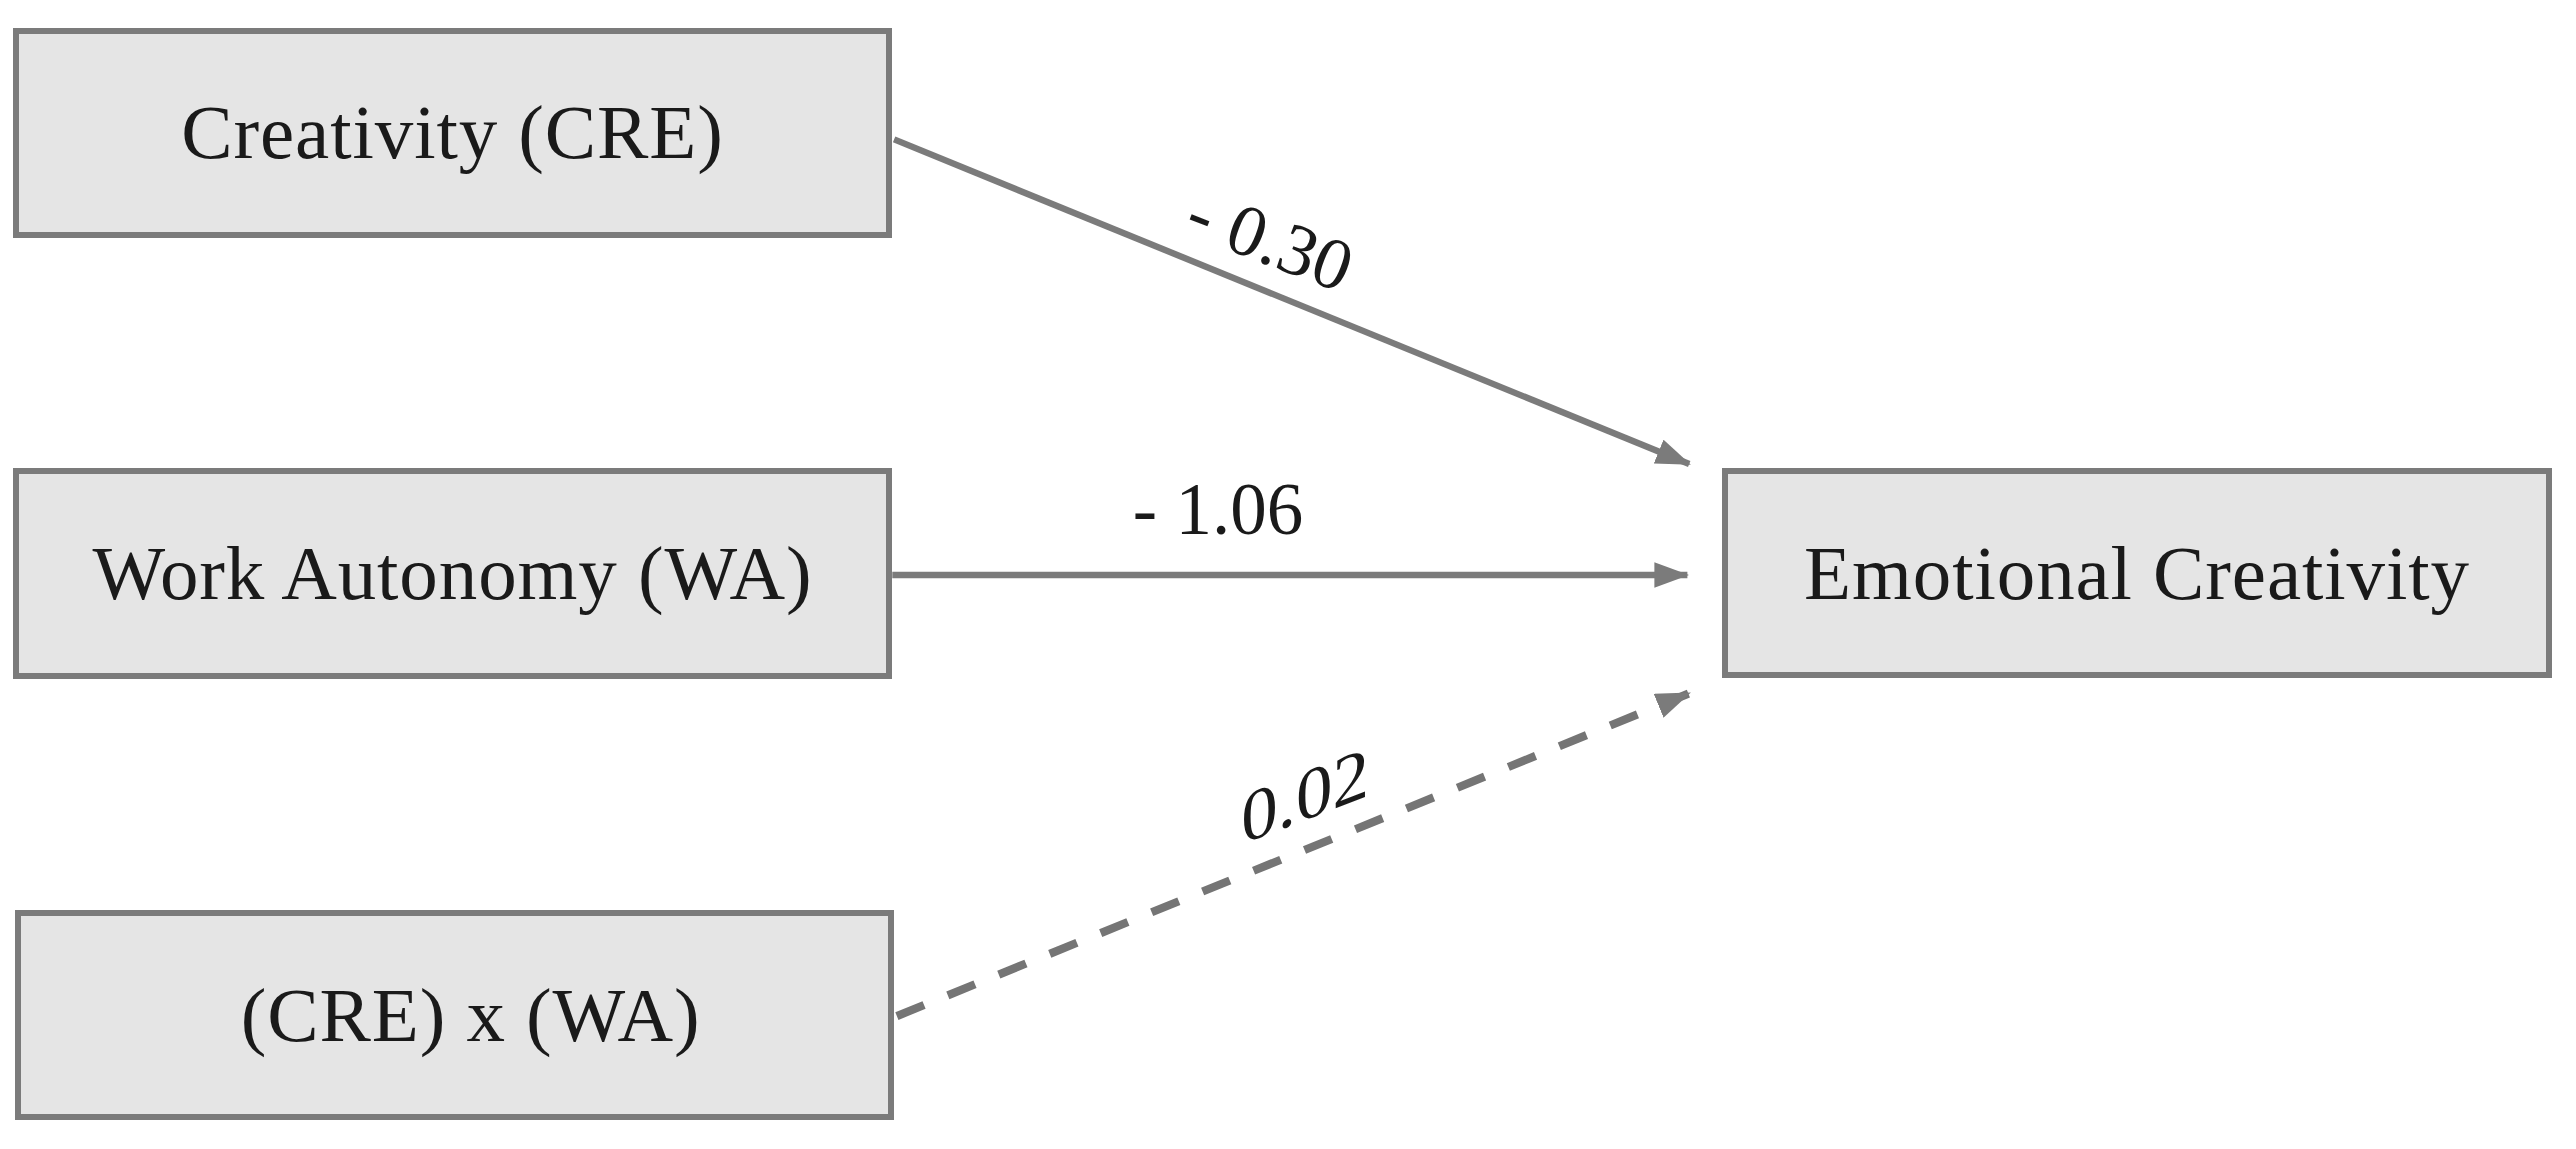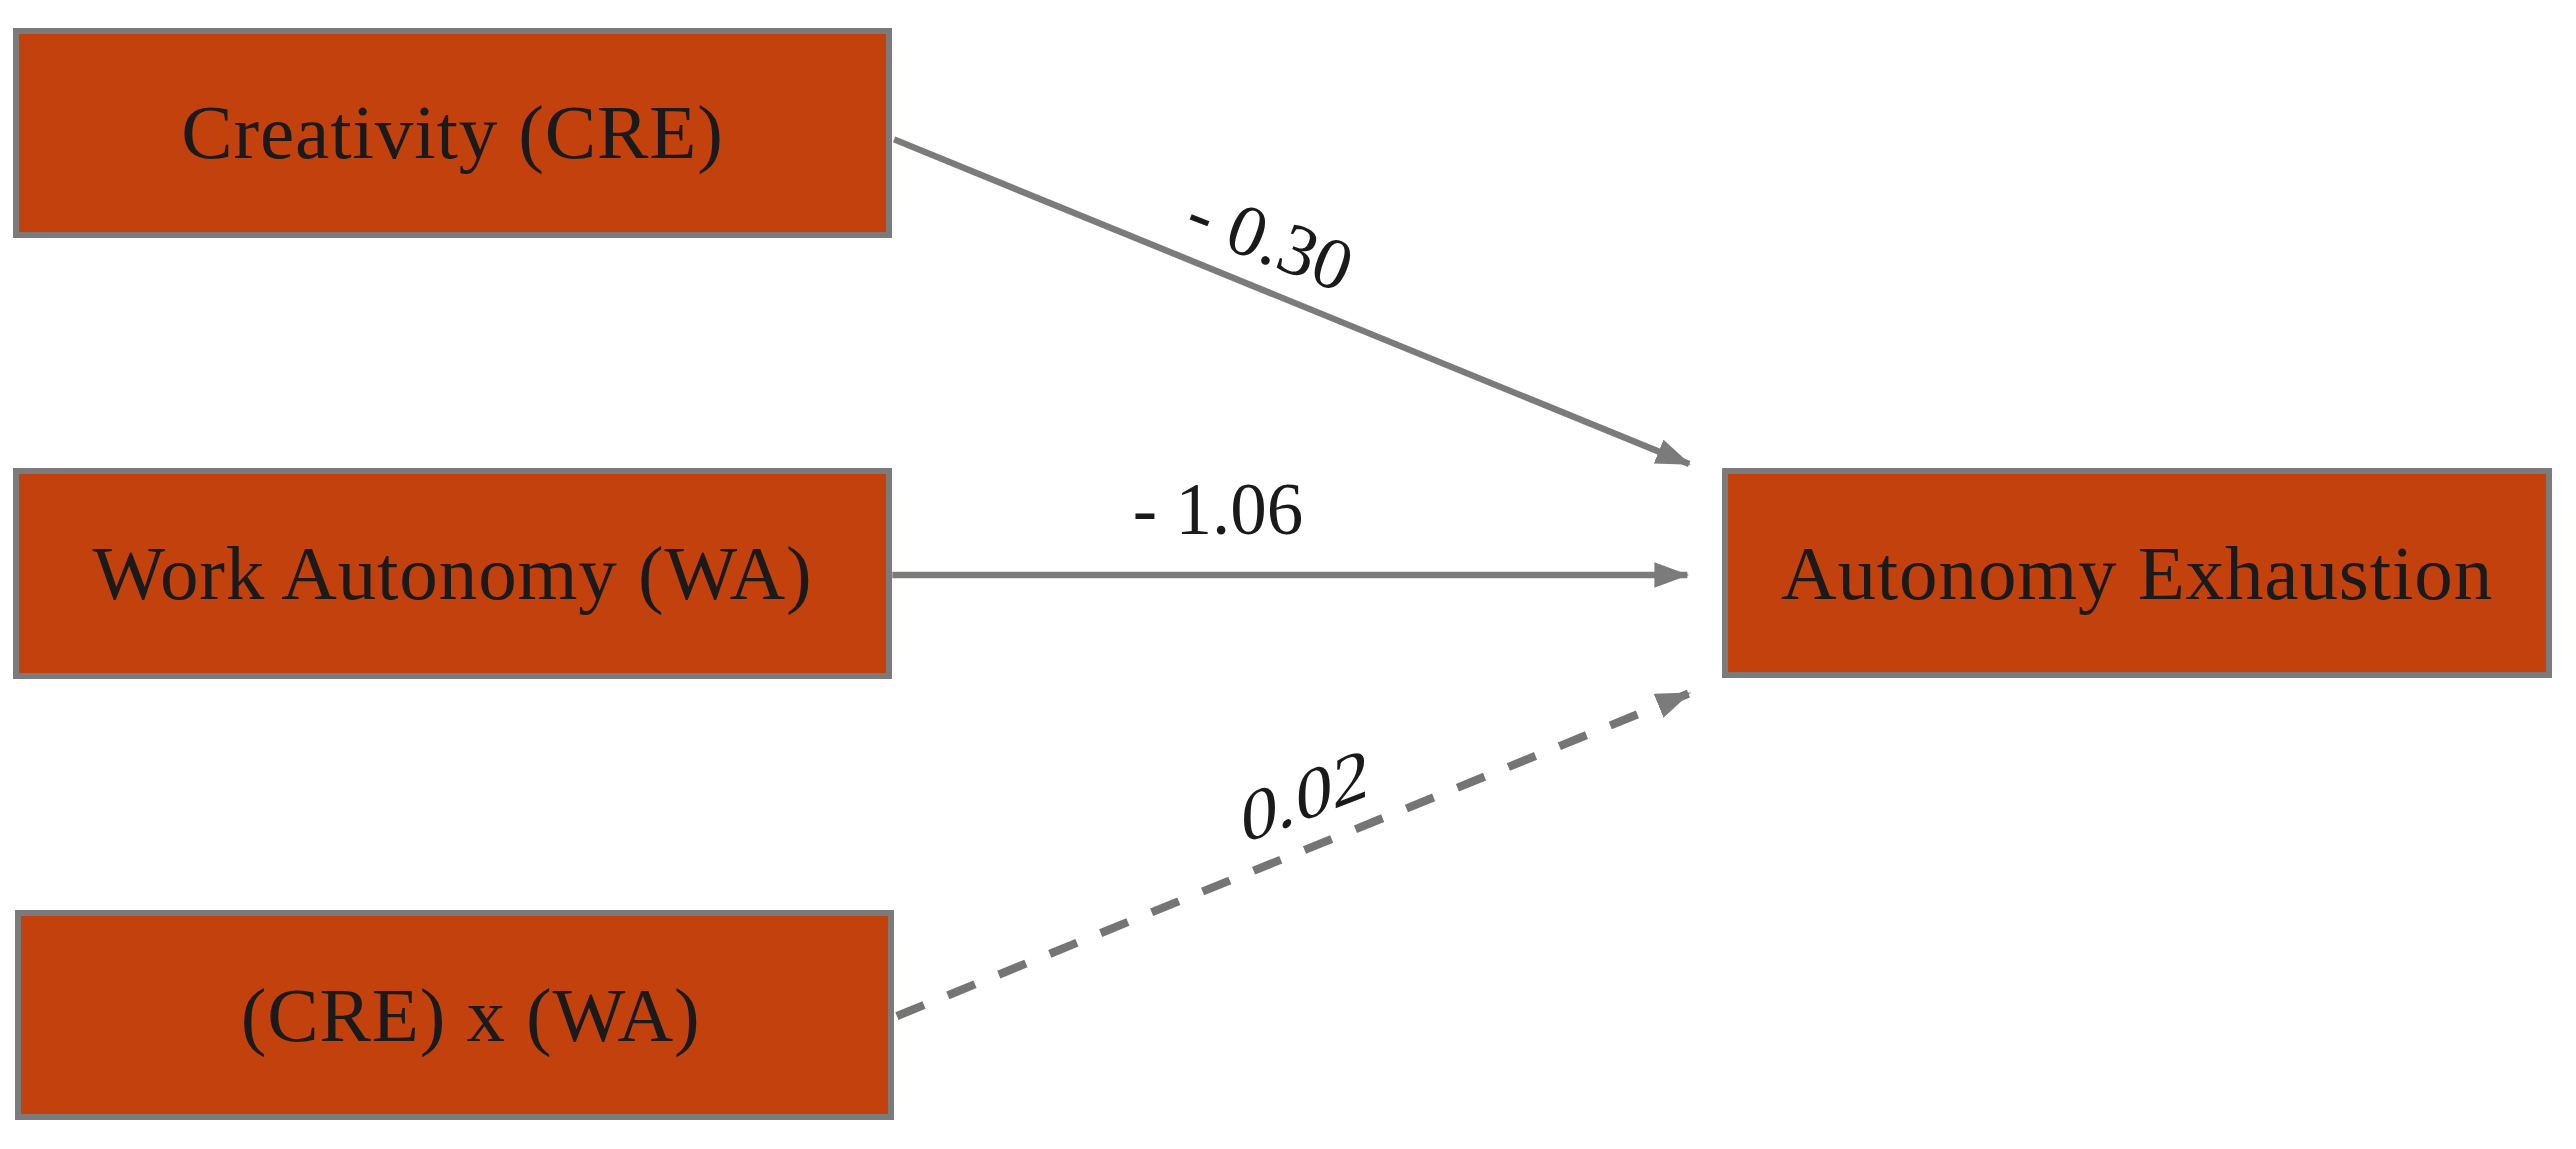--- a/index.html
+++ b/index.html
@@ -18,21 +18,21 @@
   .arrow-layer {
     position: absolute;
     left: 0;
     top: 0;
     width: 2576px;
     height: 1150px;
   }
   .node {
     position: absolute;
     box-sizing: border-box;
-    background: #c2410c;
+    background: #e5e5e5;
     border: 6.4px solid #7b7b7b;
     display: flex;
     align-items: center;
     justify-content: center;
     z-index: 2;
   }
   .node .node-label {
     font-size: 77px;
     color: #1a1a1a;
     letter-spacing: 0.9px;
@@ -90,21 +90,21 @@
 
   <div class="node node-wa">
     <span class="node-label">Work Autonomy (WA)</span>
   </div>
 
   <div class="node node-int">
     <span class="node-label">(CRE) x (WA)</span>
   </div>
 
   <div class="node node-ee">
-    <span class="node-label">Autonomy Exhaustion</span>
+    <span class="node-label">Emotional Creativity</span>
   </div>
 
   <div class="coef coef-cre">- 0.30</div>
 
   <div class="coef coef-wa">- 1.06</div>
 
   <div class="coef coef-int">0.02</div>
 
 </div>
 

